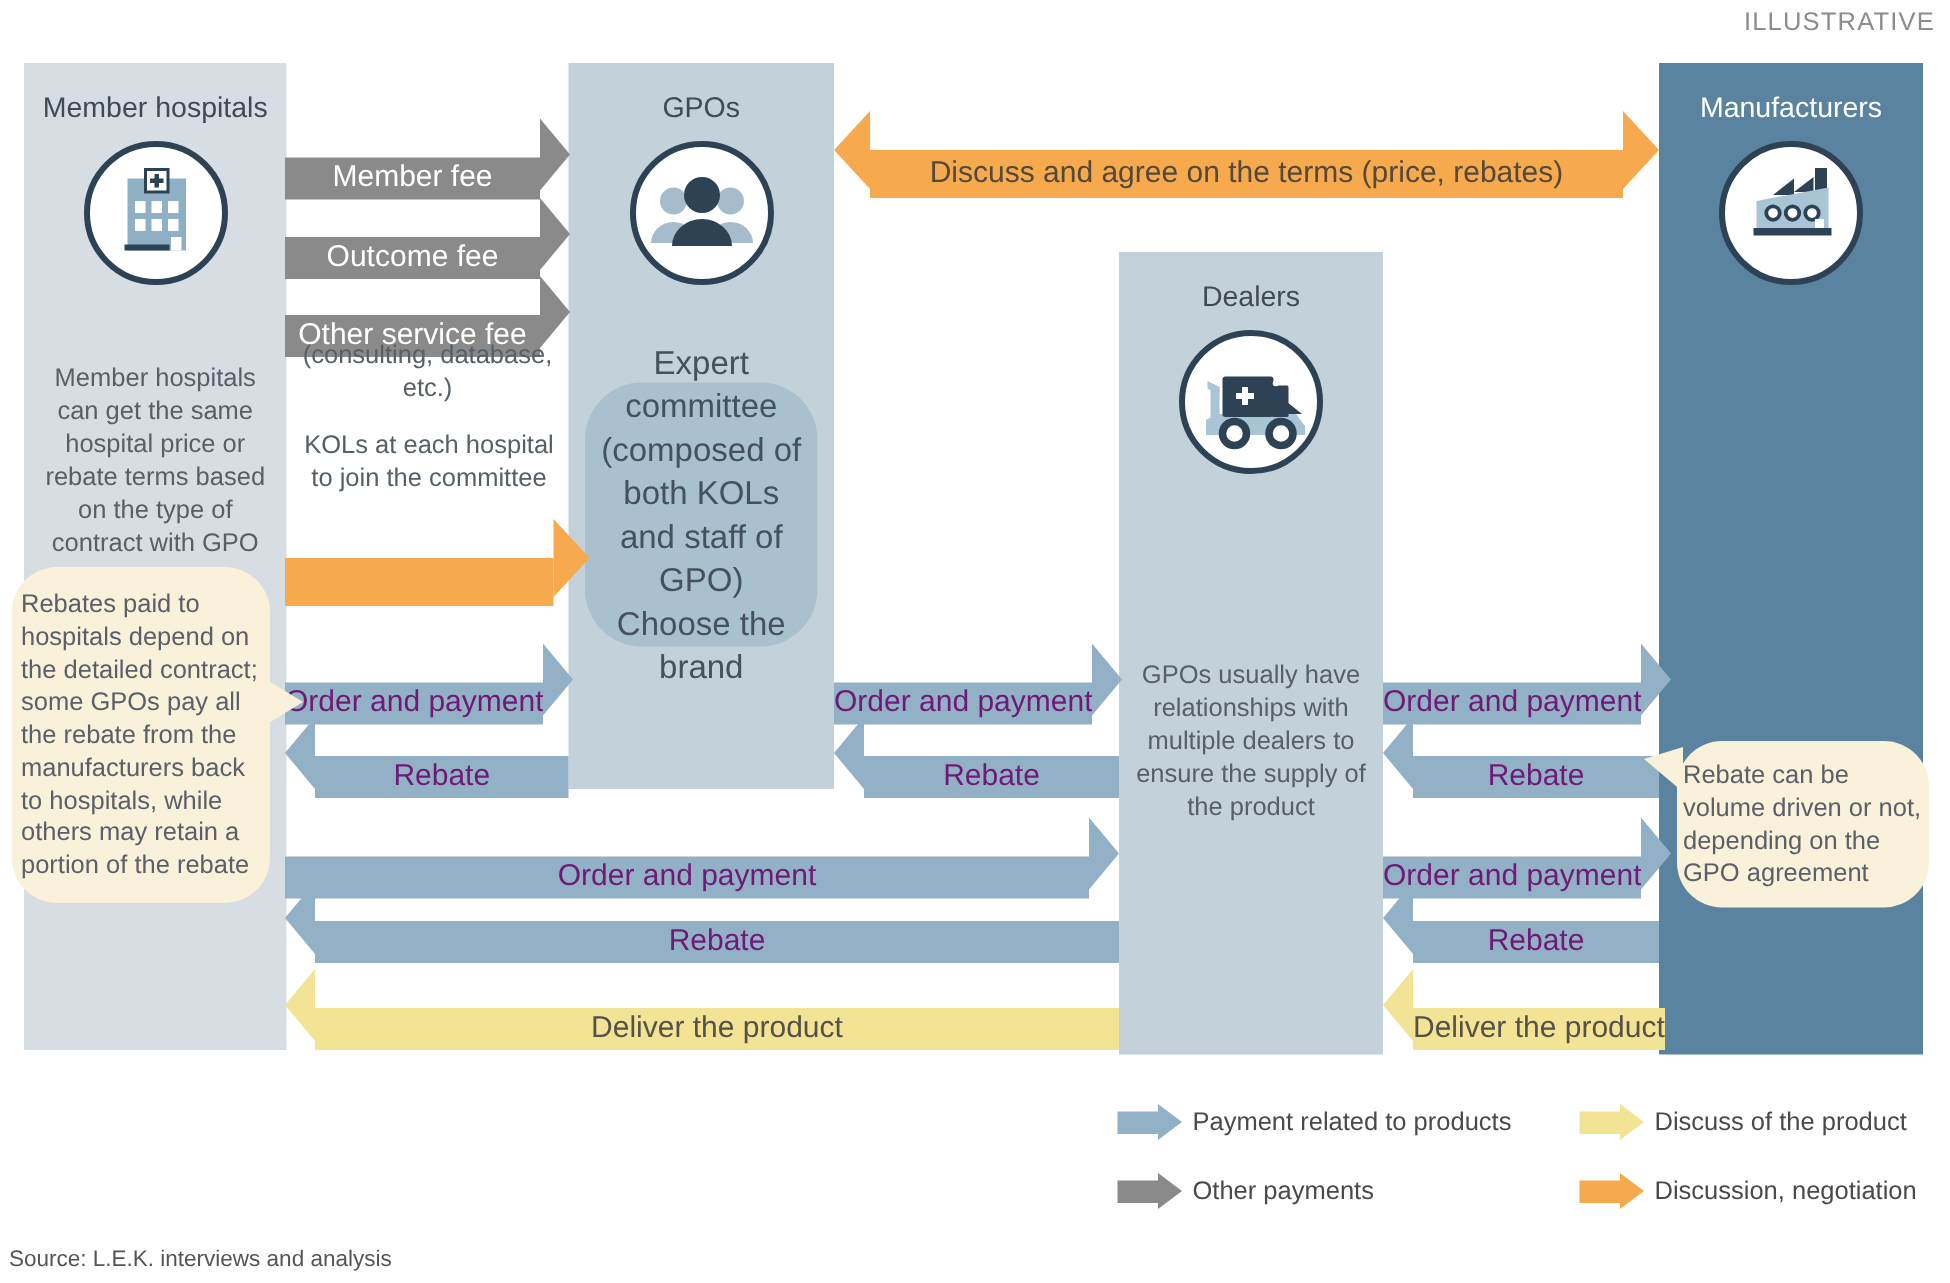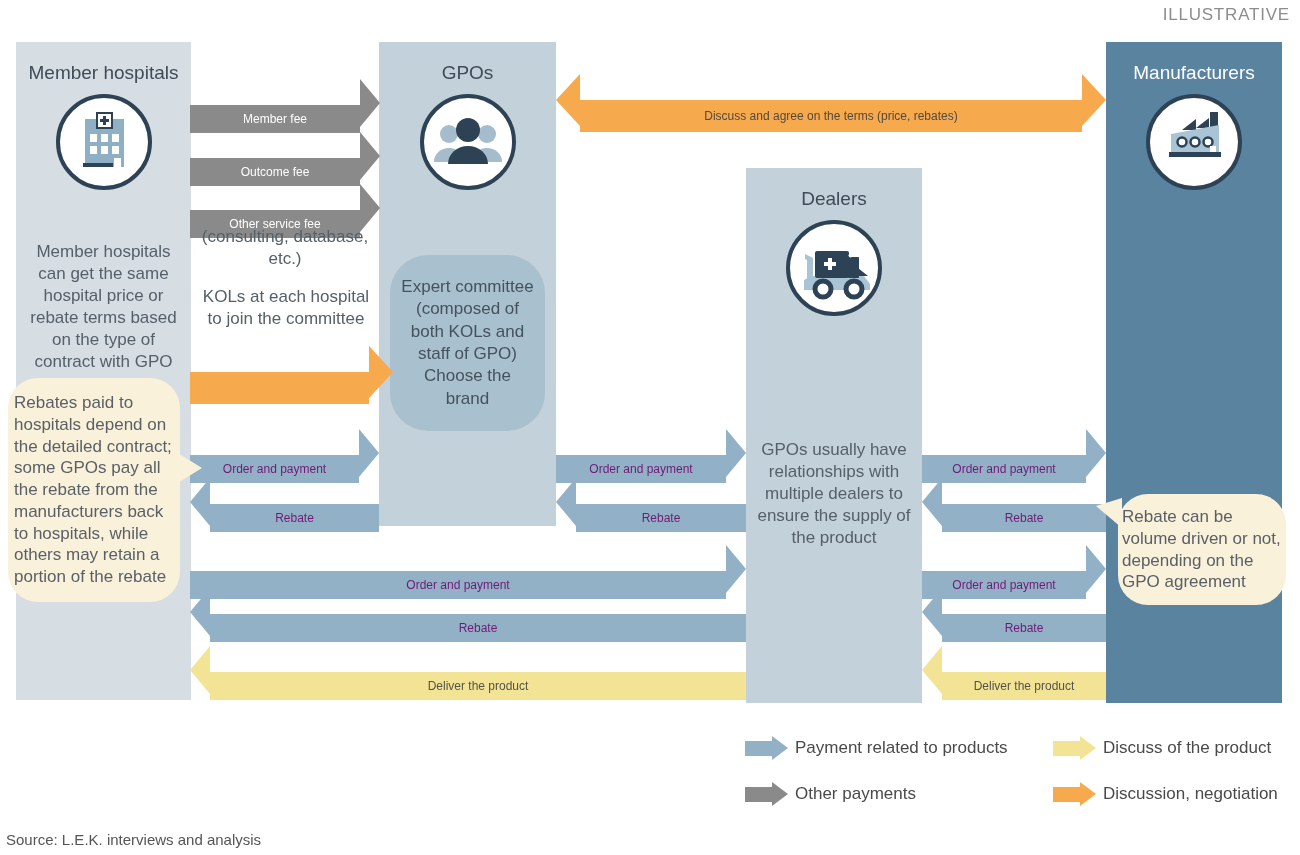--- a/index.html
+++ b/index.html
@@ -9,24 +9,24 @@
   .panel{position:absolute;z-index:1;}
   .p-light{background:#d6dde3;}
   .p-blue{background:#c3d1da;}
   .p-dark{background:#5a83a0;}
   .ptitle{position:absolute;top:20px;left:0;right:0;text-align:center;font-size:19px;color:#3f4b57;}
   .p-dark .ptitle{color:#ffffff;}
   .picon{position:absolute;top:50px;left:50%;transform:translateX(-50%);}
   .pbody{position:absolute;left:8px;right:8px;text-align:center;font-size:17px;line-height:1.3;color:#566069;margin-top:41px;}
   
   .expert{position:absolute;left:11px;right:11px;top:213px;height:176px;background:#a9c0ce;border-radius:38px;
-          display:flex;align-items:center;justify-content:center;text-align:center;font-size:17px;line-height:1.32;color:#45525e;padding:0 10px;box-sizing:border-box;}
+          display:flex;align-items:center;justify-content:center;text-align:center;font-size:22px;line-height:1.32;color:#45525e;padding:0 10px;box-sizing:border-box;}
   
   .arr{position:absolute;display:flex;align-items:center;z-index:2;}
-  .stem{flex:1;height:28px;display:flex;align-items:center;justify-content:center;font-size:12px;white-space:nowrap;margin-top:31px;}
+  .stem{flex:1;height:28px;display:flex;align-items:center;justify-content:center;font-size:20px;white-space:nowrap;margin-top:31px;}
   .hr{width:0;height:0;border-top:24px solid transparent;border-bottom:24px solid transparent;border-left:20px solid;}
   .hl{width:0;height:0;border-top:24px solid transparent;border-bottom:24px solid transparent;border-right:20px solid;}
   .c-gray .stem{background:#8a8a8a;color:#ffffff;}
   .c-gray .hr{border-left-color:#8a8a8a;}
   .c-blue .stem{background:#92b1c7;color:#701a75;text-align:right;}
   .c-blue .hr{border-left-color:#92b1c7;} .c-blue .hl{border-right-color:#92b1c7;}
   .c-yellow .stem{background:#f3e395;color:#55524a;} .c-yellow .hl{border-right-color:#f3e395;}
   .c-orange .stem{background:#f7a94e;color:#54493a;}
   .c-orange .hr{border-left-color:#f7a94e;} .c-orange .hl{border-right-color:#f7a94e;}
   .big .stem{height:32px;}

